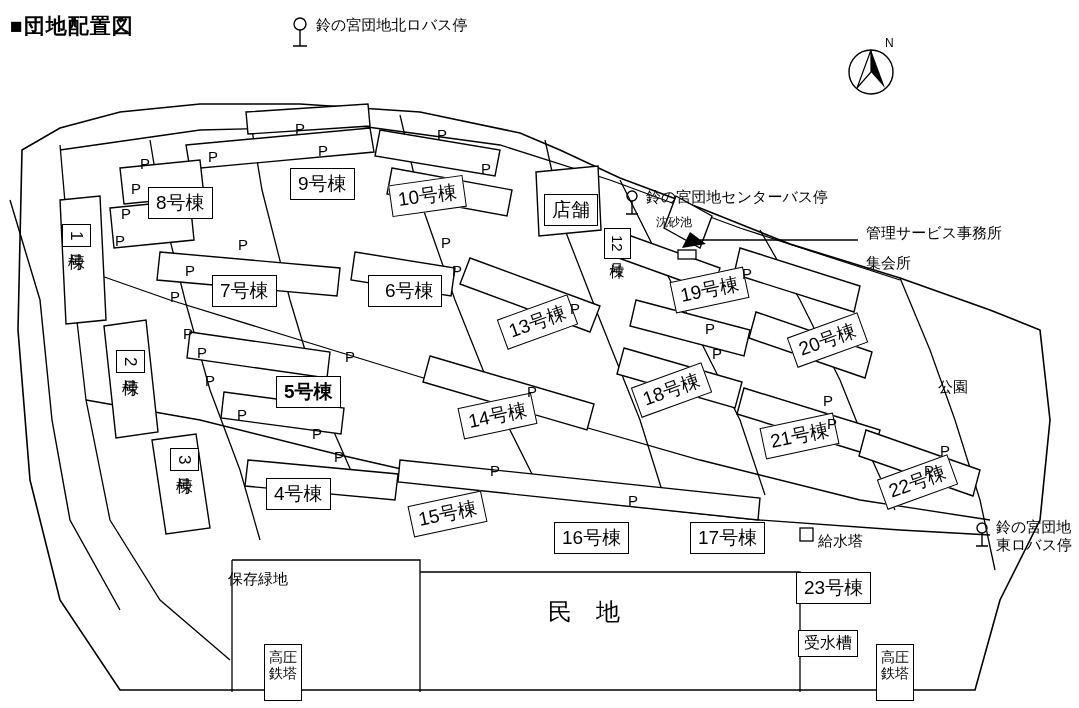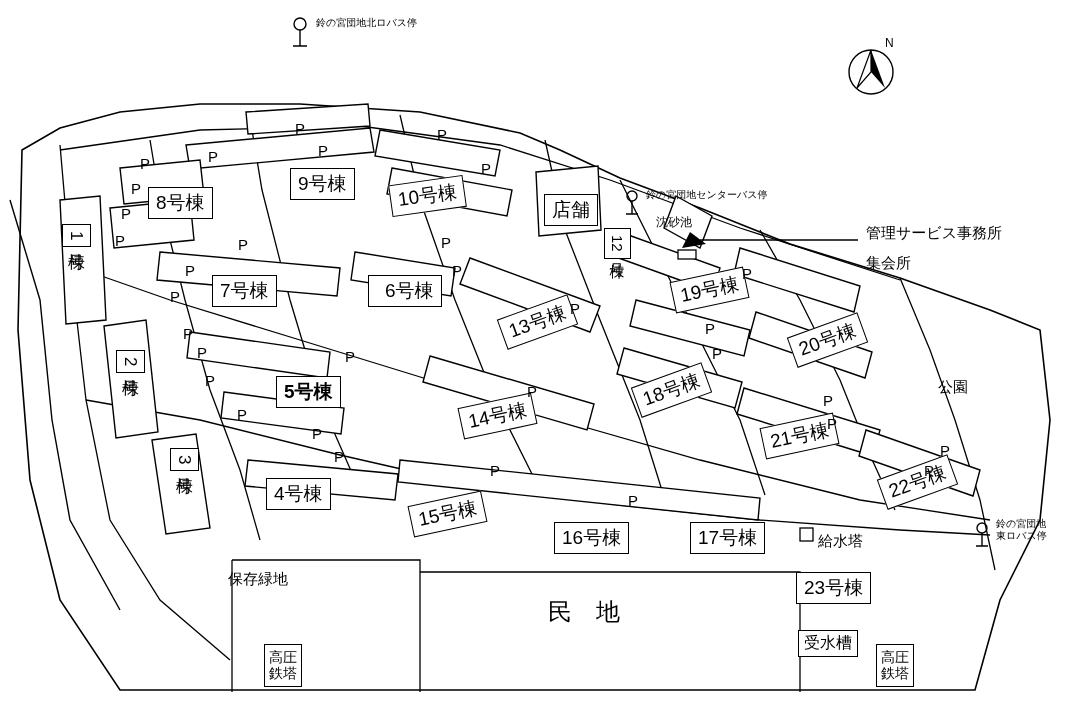--- a/index.html
+++ b/index.html
@@ -19,23 +19,23 @@
     border:1px solid #000;background:#fff;
     font-size:19px;line-height:1;
     padding:5px 7px 6px 7px;
     text-align:center;
   }
   .bld.small{font-size:16px;padding:4px 5px 5px 5px;}
   .bld.vert{
     writing-mode:vertical-rl;
     font-size:17px;padding:6px 5px;
   }
-  .bld.two{line-height:1.15;font-size:14px;padding:4px 4px 5px 4px;}
+  .bld.two{line-height:1.15;font-size:14px;padding:4px 4px 19px 4px;}
   .plain{font-size:15px;}
-  .plain.s{font-size:10px;}
+  .plain.s{font-size:15px;}
   .tiny{font-size:12px;}
   .title{font-size:21px;font-weight:bold;letter-spacing:1px;}
   .pmark{font-size:15px;}
   .rot-m12{transform:rotate(-12deg);transform-origin:center center;}
   .rot-m8{transform:rotate(-8deg);transform-origin:center center;}
   .rot-m20{transform:rotate(-20deg);transform-origin:center center;}
   .compass{position:absolute;left:845px;top:30px;width:60px;height:70px;}
 </style>
 </head>
 <body>
@@ -112,20 +112,21 @@
     <g stroke="#000" stroke-width="1.4" fill="none">
       <circle cx="300" cy="24" r="6"></circle>
         <path d="M300 30 L300 46 M293 46 L307 46"></path>
       <circle cx="632" cy="196" r="5"></circle>
         <path d="M632 201 L632 214 M626 214 L638 214"></path>
       <circle cx="982" cy="528" r="5"></circle>
         <path d="M982 533 L982 546 M976 546 L988 546"></path>
     </g>
   </svg>
 
+  <div class="lbl title" style="left:10px;top:12px;">■団地配置図</div>
 
   <div class="compass">
     <svg viewBox="0 0 60 70" width="60" height="70">
       <circle cx="26" cy="42" r="22" fill="#fff" stroke="#000" stroke-width="1.4"></circle>
       <path d="M26 20 L40 58 L26 42 Z" fill="#000"></path>
       <path d="M26 20 L12 58 L26 42 Z" fill="#fff" stroke="#000" stroke-width="1.2"></path>
     </svg>
     <div class="lbl tiny" style="left:40px;top:6px;">N</div>
   </div>
 

